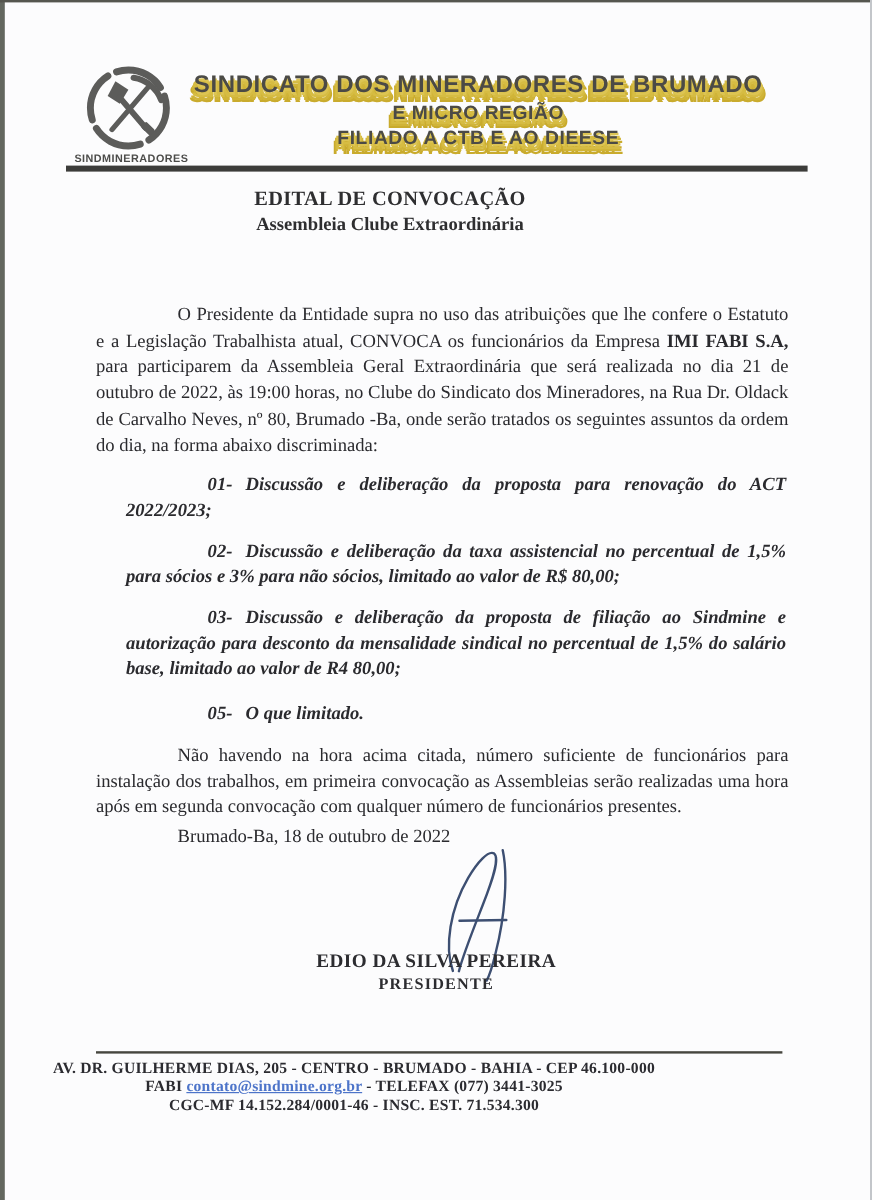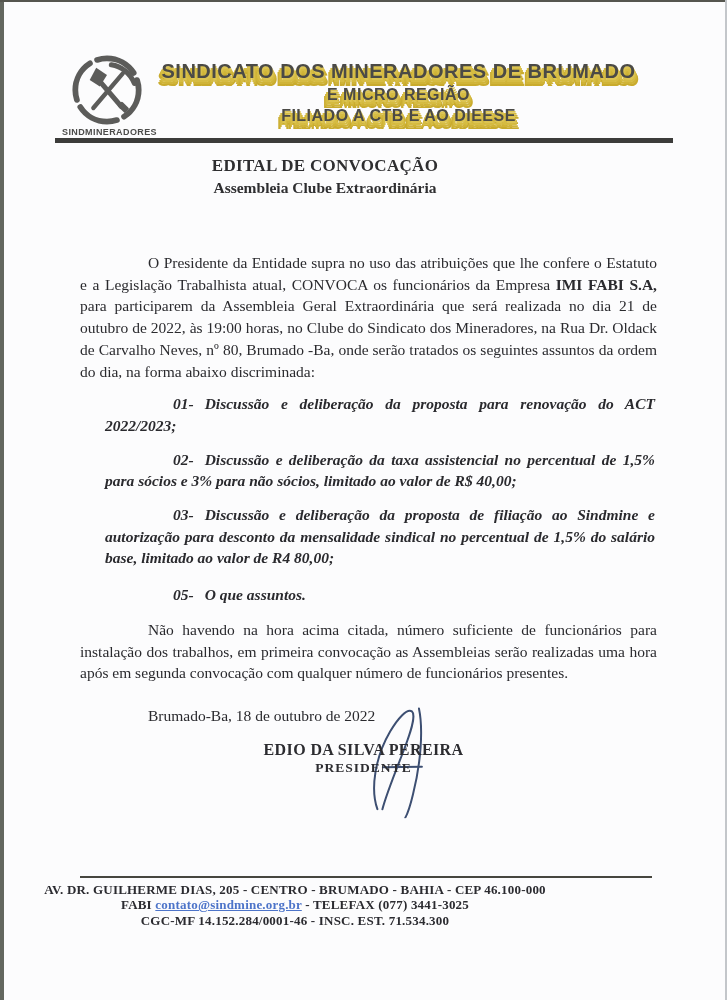--- a/index.html
+++ b/index.html
@@ -63,34 +63,34 @@
   .doc-title    { font-size:17px; font-weight:bold; line-height:22px; letter-spacing:.3px; color:#2e2e30; }
   .doc-subtitle { font-size:15.5px; font-weight:bold; line-height:21px; color:#2e2e30; }
 
   
   .doc-body {
     position:absolute; left:80px; top:252px; width:577px;
     font-size:15.5px; line-height:21.7px; text-align:justify;
     color:#2a2a2e;
   }
   .doc-body p.intro   { text-indent:68px; margin-bottom:11px; }
-  .doc-body p.closing { text-indent:68px; margin:0 0 21px 0; }
+  .doc-body p.closing { text-indent:68px; margin:0 0 3px 0; }
   .agenda-item {
     margin-left:25px; width:550px;
     text-indent:68px; font-weight:bold; font-style:italic;
     margin-bottom:12px;
   }
   .agenda-item .num { margin-right:11px; }
   .agenda-item:nth-of-type(4) { margin-bottom:15px; }
   .agenda-item:nth-of-type(5) { margin-bottom:13px; }
   .date-line { text-indent:68px; }
 
   
   .signature-svg { position:absolute; left:365px; top:706px; transform:rotate(2deg); }
-  .signer { position:absolute; left:0; top:741px; width:727px; text-align:center; }
+  .signer { position:absolute; left:0; top:793px; width:727px; text-align:center; }
   .signer-name  { font-size:16px; font-weight:bold; letter-spacing:.4px; color:#2c2c30; }
   .signer-title { font-size:13.5px; font-weight:bold; letter-spacing:1px; margin-top:1px; color:#2c2c30; }
 
   
   .footer-rule { position:absolute; left:80px; top:876px; width:572px; height:2px; background:#46463f; }
   .footer {
     position:absolute; left:0; top:882px; width:590px; text-align:center;
     font-size:13px; font-weight:bold; line-height:15.3px; color:#2b2b30;
     letter-spacing:.2px;
   }
@@ -132,25 +132,25 @@
   <div class="doc-heading">
     <div class="doc-title">EDITAL DE CONVOCAÇÃO</div>
     <div class="doc-subtitle">Assembleia Clube Extraordinária</div>
   </div>
 
   <div class="doc-body">
     <p class="intro"><span>O Presidente da Entidade supra no uso das atribuições que lhe confere o Estatuto e a Legislação Trabalhista atual, CONVOCA os funcionários da Empresa </span><b>IMI FABI S.A,</b><span> para participarem da Assembleia Geral Extraordinária que será realizada no dia 21 de outubro de 2022, às 19:00 horas, no Clube do Sindicato dos Mineradores, na Rua Dr. Oldack de Carvalho Neves, nº 80, Brumado -Ba, onde serão tratados os seguintes assuntos da ordem do dia, na forma abaixo discriminada:</span></p>
 
     <p class="agenda-item"><span class="num">01-</span><span>Discussão e deliberação da proposta para renovação do ACT 2022/2023;</span></p>
 
-    <p class="agenda-item"><span class="num">02-</span><span>Discussão e deliberação da taxa assistencial no percentual de 1,5% para sócios e 3% para não sócios, limitado ao valor de R$ 40,00;</span></p>
+    <p class="agenda-item"><span class="num">02-</span><span>Discussão e deliberação da taxa assistencial no percentual de 1,5% para sócios e 3% para não sócios, limitado ao valor de R$ 80,00;</span></p>
 
     <p class="agenda-item"><span class="num">03-</span><span>Discussão e deliberação da proposta de filiação ao Sindmine e autorização para desconto da mensalidade sindical no percentual de 1,5% do salário base, limitado ao valor de R4 80,00;</span></p>
 
-    <p class="agenda-item"><span class="num">05-</span><span>O que assuntos.</span></p>
+    <p class="agenda-item"><span class="num">05-</span><span>O que limitado.</span></p>
 
     <p class="closing">Não havendo na hora acima citada, número suficiente de funcionários para instalação dos trabalhos, em primeira convocação as Assembleias serão realizadas uma hora após em segunda convocação com qualquer número de funcionários presentes.</p>
 
     <p class="date-line">Brumado-Ba, 18 de outubro de 2022</p>
   </div>
 
   <span class="signature-svg">
     <svg viewBox="0 0 75 112" width="75" height="112" aria-hidden="true">
       <g stroke="#3d4f72" fill="none" stroke-width="2" stroke-linecap="round">
         <path d="M14 104 C 6 84, 10 52, 24 26 C 31 13, 40 2, 45 5 C 50 9, 44 28, 37 48 C 30 68, 22 90, 19 104"></path>

